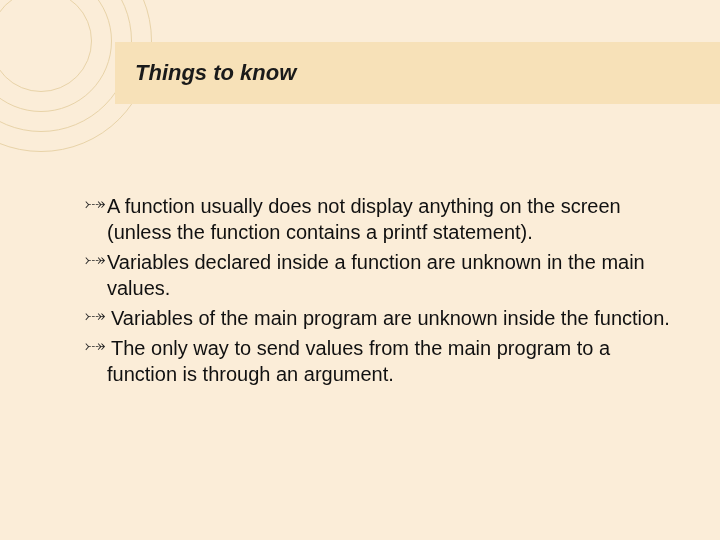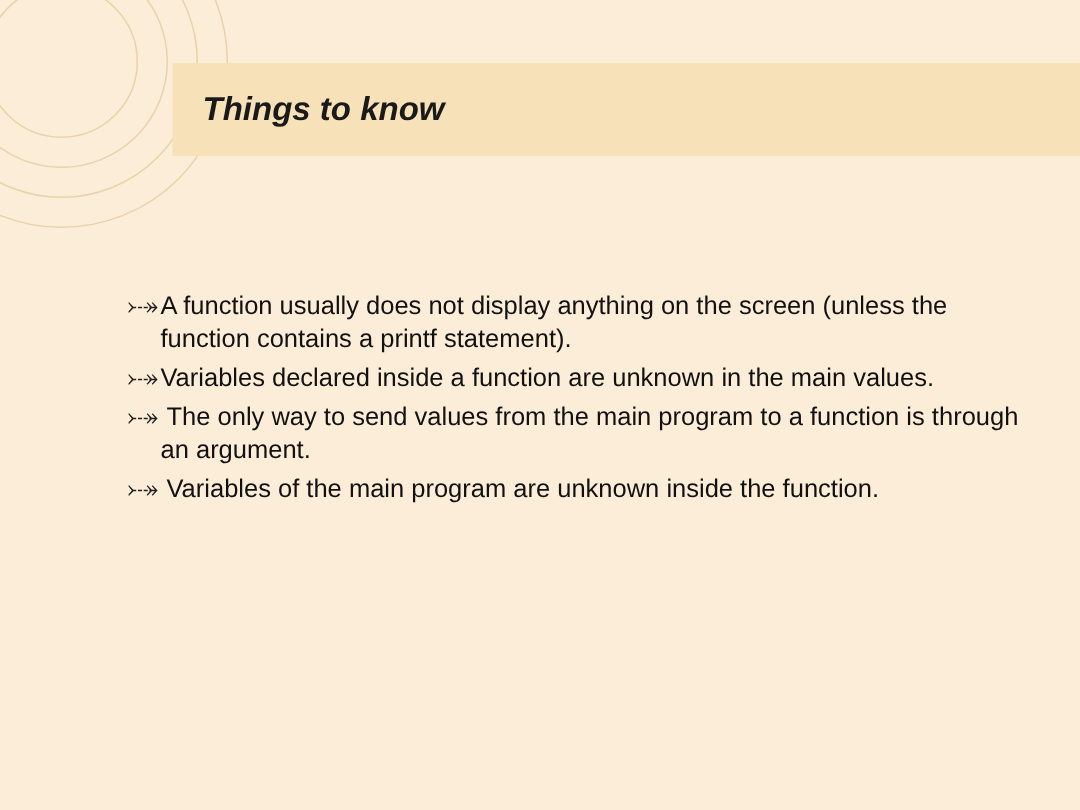--- a/index.html
+++ b/index.html
@@ -44,21 +44,21 @@
     font-style:italic;
     font-weight:bold;
     color:#1a1a1a;
   }
 
   
   .content{
     position:absolute;
     left:85px;top:193px;
     right:40px;
-    font-size:17px;
+    font-size:20px;
     line-height:1.30;
   }
   ul.bullets{
     list-style:none;
     margin:0;padding:0;
   }
   ul.bullets>li{
     position:relative;
     padding-left:22px;
     margin:0 0 4px 0;
@@ -84,16 +84,16 @@
 </div>
 
 <div class="title-bar">
   <h1>Things to know</h1>
 </div>
 
 <div class="content">
   <ul class="bullets">
     <li><span>A function usually does not display anything on the screen (unless the function contains a printf statement).</span></li>
     <li><span>Variables declared inside a function are unknown in the main values.</span></li>
+    <li><span class="nudge"> Variables of the main program are unknown inside the function.</span></li>
     <li><span class="nudge"> The only way to send values from the main program to a function is through an argument.</span></li>
-    <li><span class="nudge"> Variables of the main program are unknown inside the function.</span></li>
   </ul>
 </div>
 
 </body></html>

